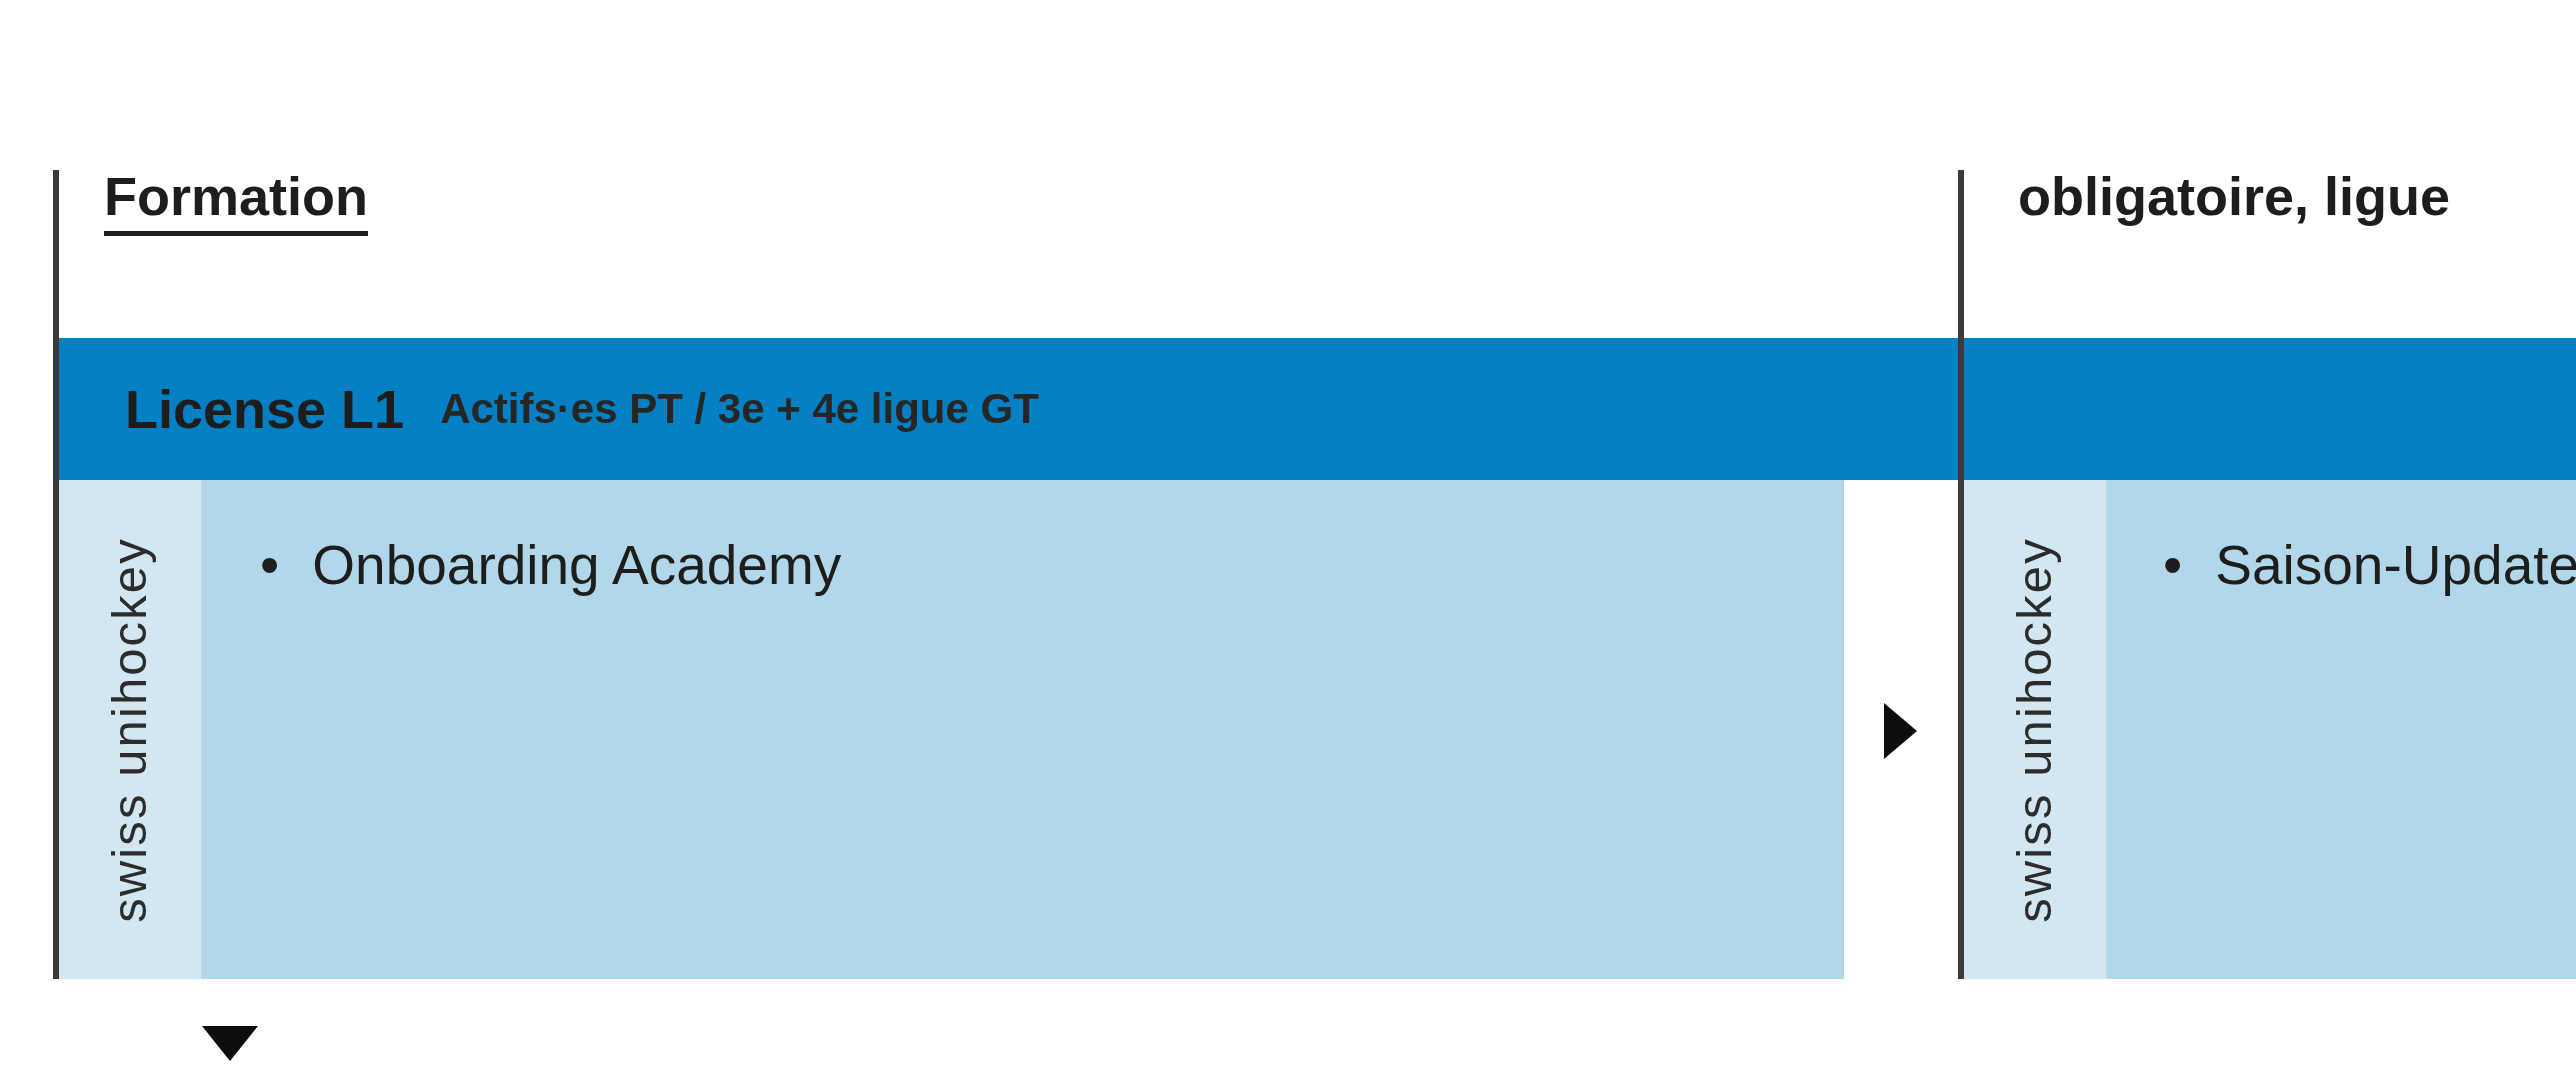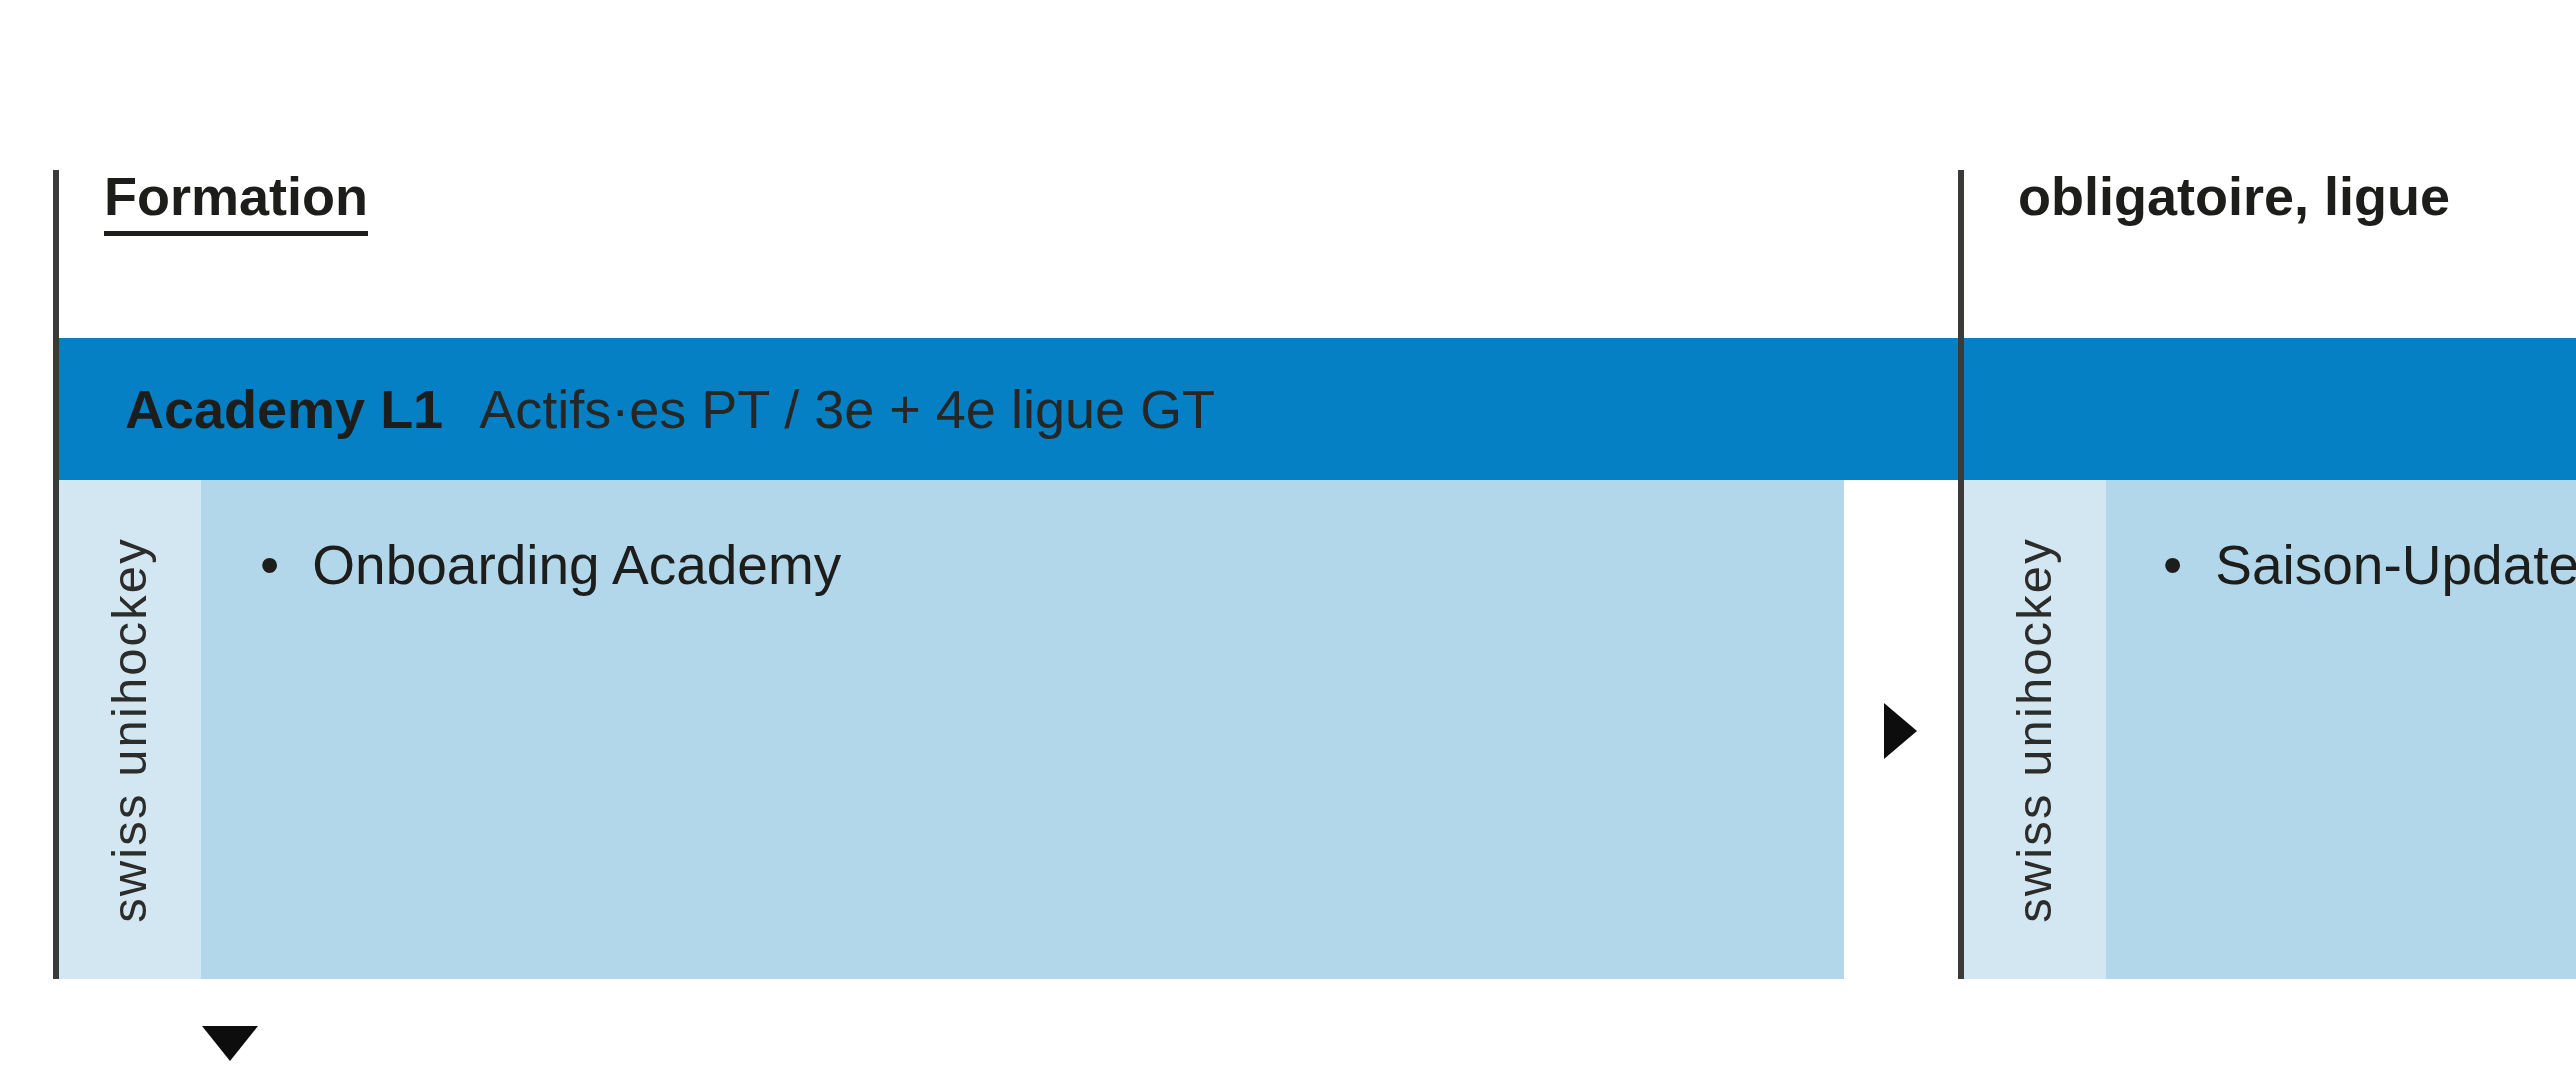--- a/index.html
+++ b/index.html
@@ -60,22 +60,22 @@
     padding-left:72px;
     z-index:1;
   }
   .banner .title{
     font-size:54px;
     font-weight:700;
     color:var(--text-dark);
     white-space:nowrap;
   }
   .banner .subtitle{
-    font-size:54px;
-    font-weight:400;
+    font-size:42px;
+    font-weight:700;
     color:#262624;
     margin-left:36px;
     white-space:nowrap;
   }
   .box-strip{
     position:absolute;
     top:480px;
     height:499px;
     background:var(--strip-fill);
     z-index:2;
@@ -151,21 +151,21 @@
 
   <div class="heading heading-left">
     <div><span class="underlined">Formation</span></div>
   </div>
 
   <div class="heading heading-right">
     <div>obligatoire, ligue</div>
   </div>
 
   <div class="banner">
-    <span class="title">Academy L1</span>
+    <span class="title">License L1</span>
     <span class="subtitle">Actifs·es PT / 3e + 4e ligue GT</span>
   </div>
 
   <div class="box-strip strip-left"></div>
   <div class="box-content content-left"></div>
   <div class="side-label side-label-left">swiss unihockey</div>
   <div class="bullet-item bullet-item-left">
     <span class="dot">•</span>
     <span>Onboarding Academy</span>
   </div>

